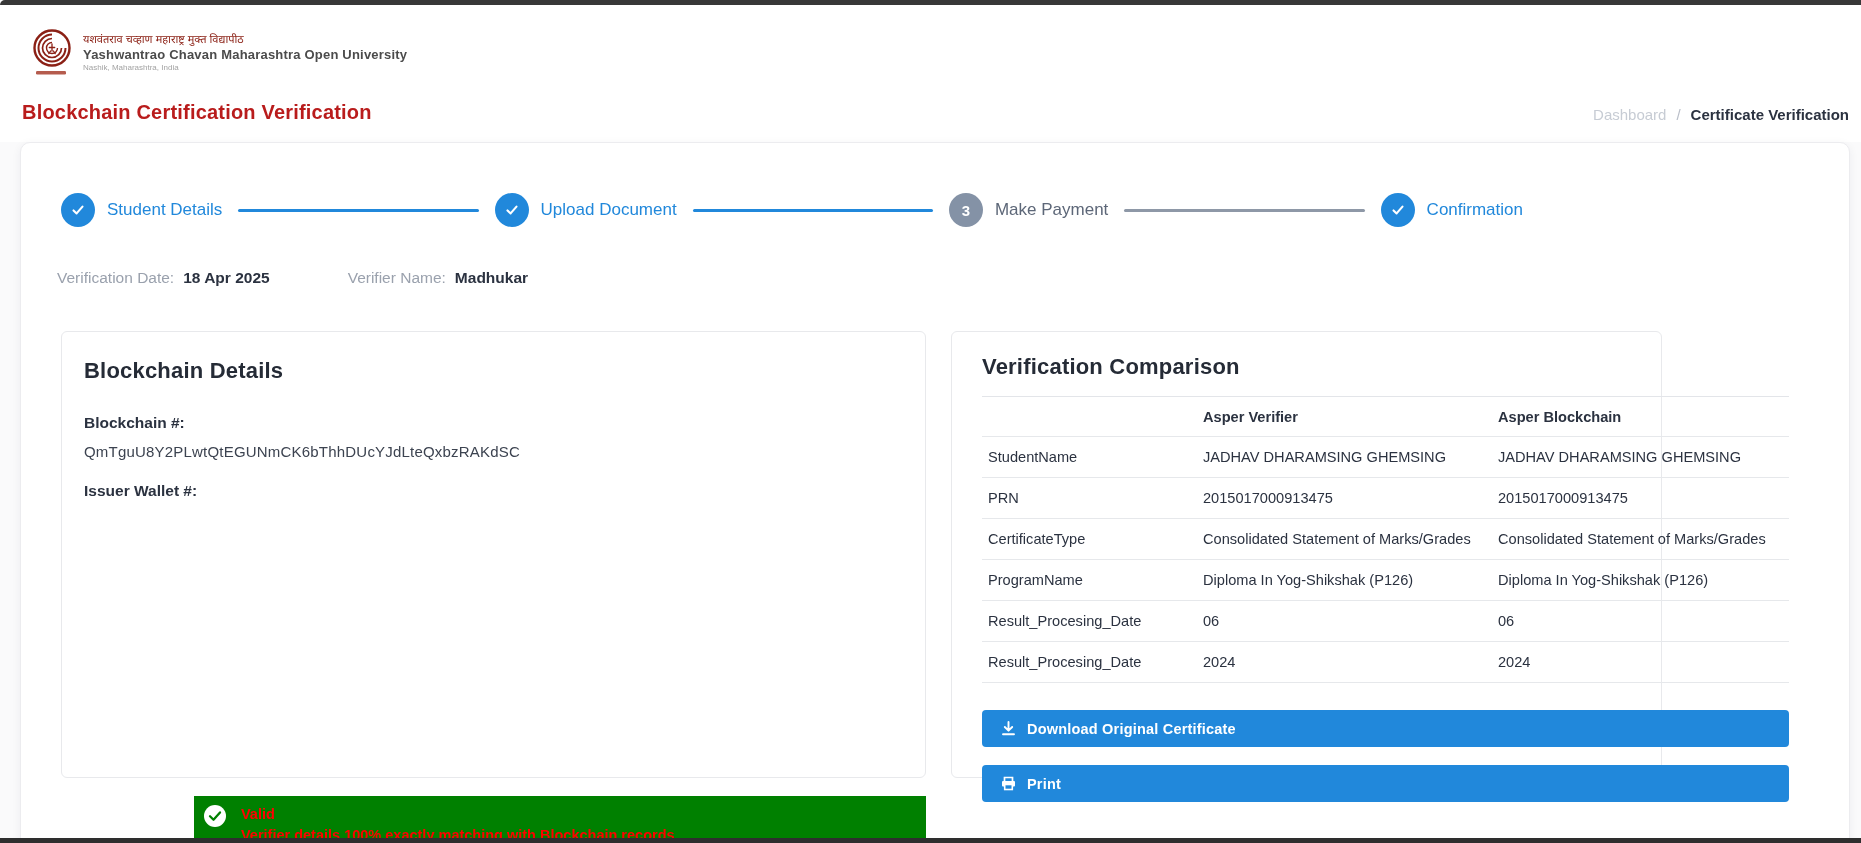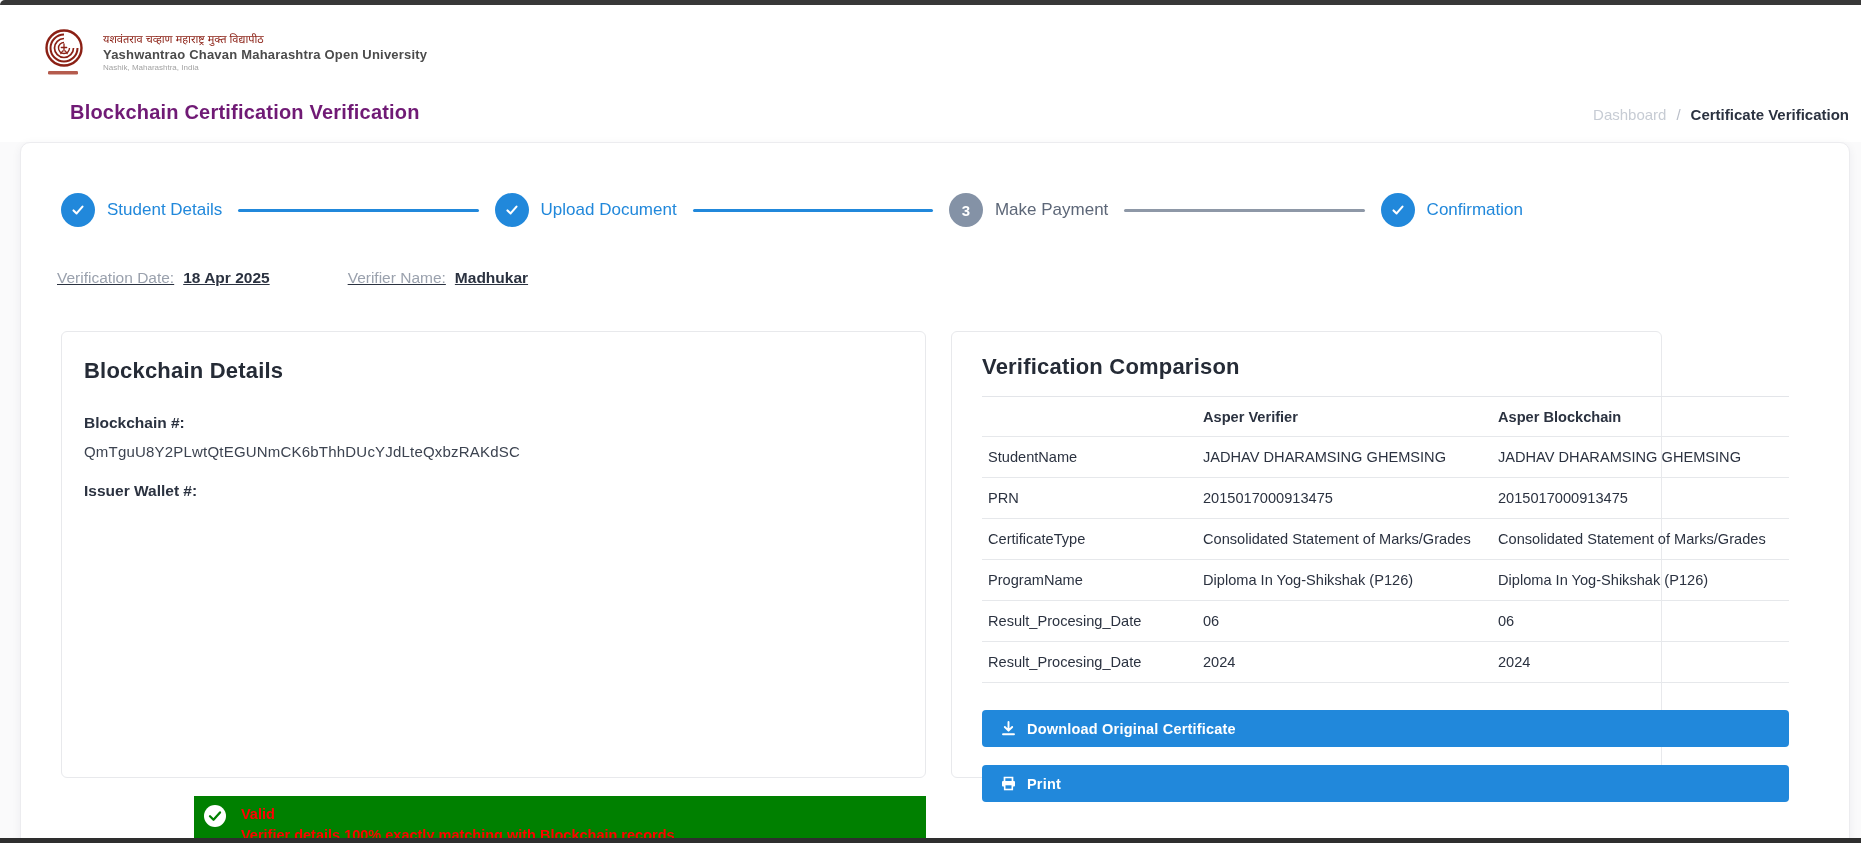--- a/index.html
+++ b/index.html
@@ -6,27 +6,27 @@
   html,body { width:1861px; height:843px; }
   body {
     font-family:"Liberation Sans","DejaVu Sans",sans-serif;
     background:#fafafb; position:relative; overflow:hidden; color:#2b3240;
   }
   .window-edge { position:absolute; left:0; width:1861px; background:#383838; z-index:50; }
   .edge-top { top:0; height:5px; border-top-left-radius:8px; }
   .edge-bottom { bottom:0; height:5px; background:#2e2e2e; }
 
   .header { position:absolute; top:5px; left:0; width:1861px; height:137px; background:#ffffff; }
-  .logo { position:absolute; left:43px; top:23px; display:flex; align-items:flex-start; gap:18px; cursor:pointer; }
+  .logo { position:absolute; left:31px; top:23px; display:flex; align-items:flex-start; gap:10px; cursor:pointer; }
   .logo-text { padding-top:4px; }
   .logo-devanagari { font-size:11px; color:#8b2015; line-height:14px; }
   .logo-univ { font-size:13px; font-weight:bold; color:#4b4b4b; line-height:17px; letter-spacing:.2px; }
   .logo-sub { font-size:8px; color:#a3a3a3; line-height:10px; }
 
-  .page-title { position:absolute; left:22px; top:96px; font-size:20px; font-weight:600; color:#701a75; letter-spacing:.2px;margin-left:48px; }
+  .page-title { position:absolute; left:22px; top:96px; font-size:20px; font-weight:600; color:#b91c1c; letter-spacing:.2px; }
   .breadcrumb { position:absolute; right:12px; top:101px; display:flex; align-items:center; font-size:15px; }
   .crumb-muted { color:#c7ccd4; }
   .crumb-sep { color:#b9bec8; margin:0 10px; }
   .crumb-current { color:#2b3240; font-weight:600; }
 
   .card {
     position:absolute; left:20px; top:142px; width:1830px; height:740px;
     background:#ffffff; border:1px solid #ececef; border-radius:10px;
     box-shadow:0 2px 10px rgba(40,40,60,.06);
   }
@@ -44,21 +44,21 @@
   .step.done .step-label { color:#2188db; }
   .step.pending .step-label { color:#5d6778; }
   .connector { flex:1; height:3px; border-radius:2px; margin:0 16px; }
   .connector.blue { background:#2188db; }
   .connector.gray { background:#8e98a7; }
 
   
   .meta { position:absolute; left:36px; top:126px; display:flex; align-items:center; font-size:15.5px; }
   .meta-label { color:#9aa1ad; margin-right:9px; }
   .meta-value { color:#2b3240; font-weight:600; }
-  .meta-pair { display:flex; align-items:flex-start;text-decoration:underline; }
+  .meta-pair { display:flex; align-items:flex-start; }
   .meta-pair + .meta-pair { margin-left:78px; }
 
   
   .panel { position:absolute; top:188px; height:447px; background:#fff; border:1px solid #e8e9ec; border-radius:6px; }
   .panel-left { left:40px; width:865px; padding:26px 22px; }
   .panel-right { left:930px; width:711px; padding:22px 30px; }
   .panel-title { font-size:22px; font-weight:600; color:#252b36; letter-spacing:.2px; }
   .panel-left .panel-title { margin-bottom:30px; }
 
   .bc-label { font-size:15.5px; font-weight:bold; color:#2b3240; margin-bottom:11px; }

